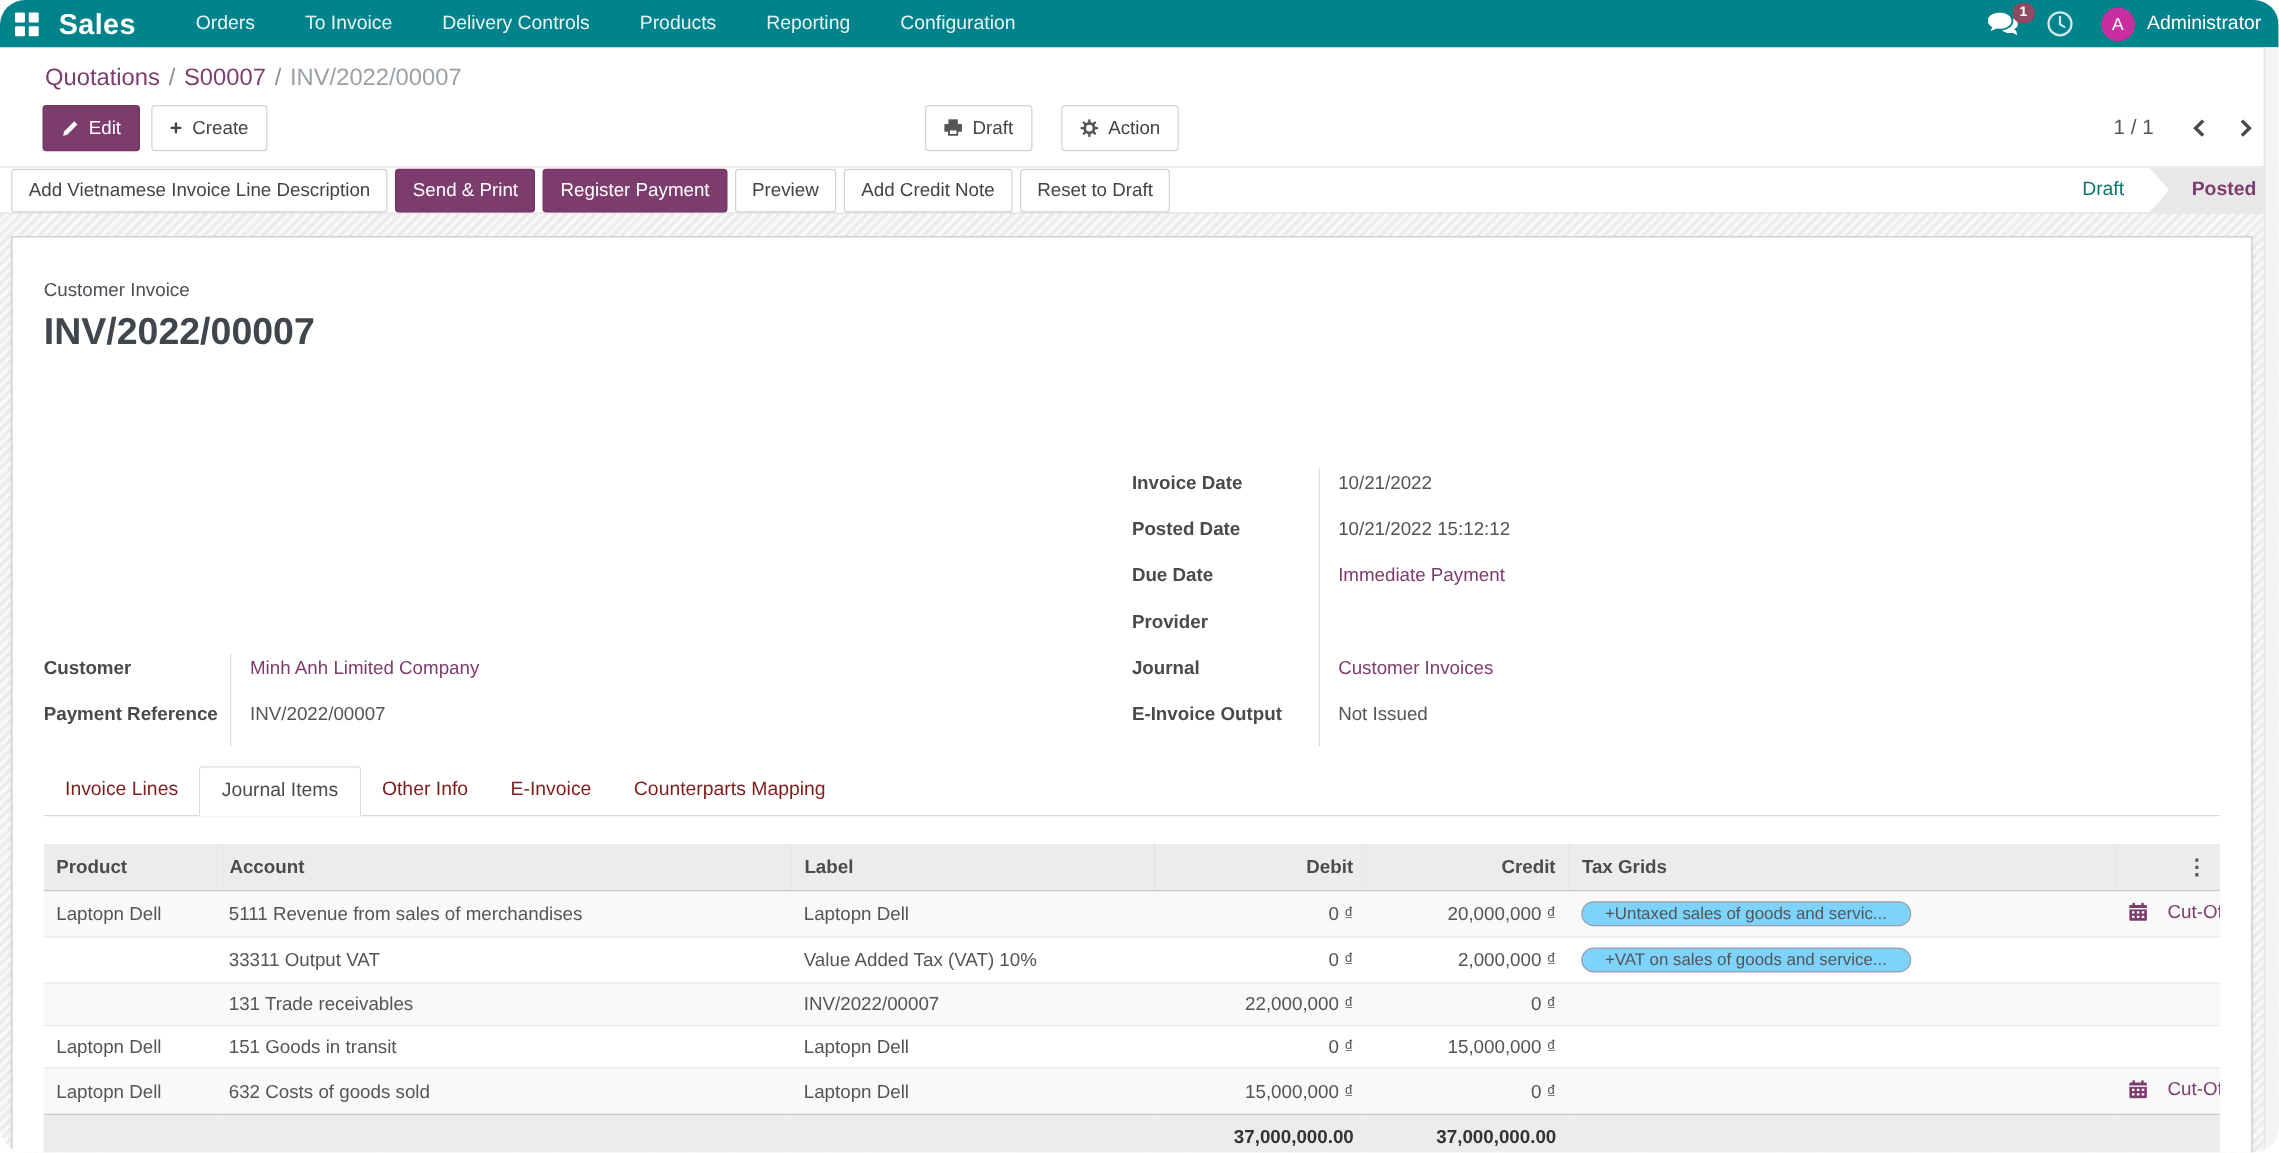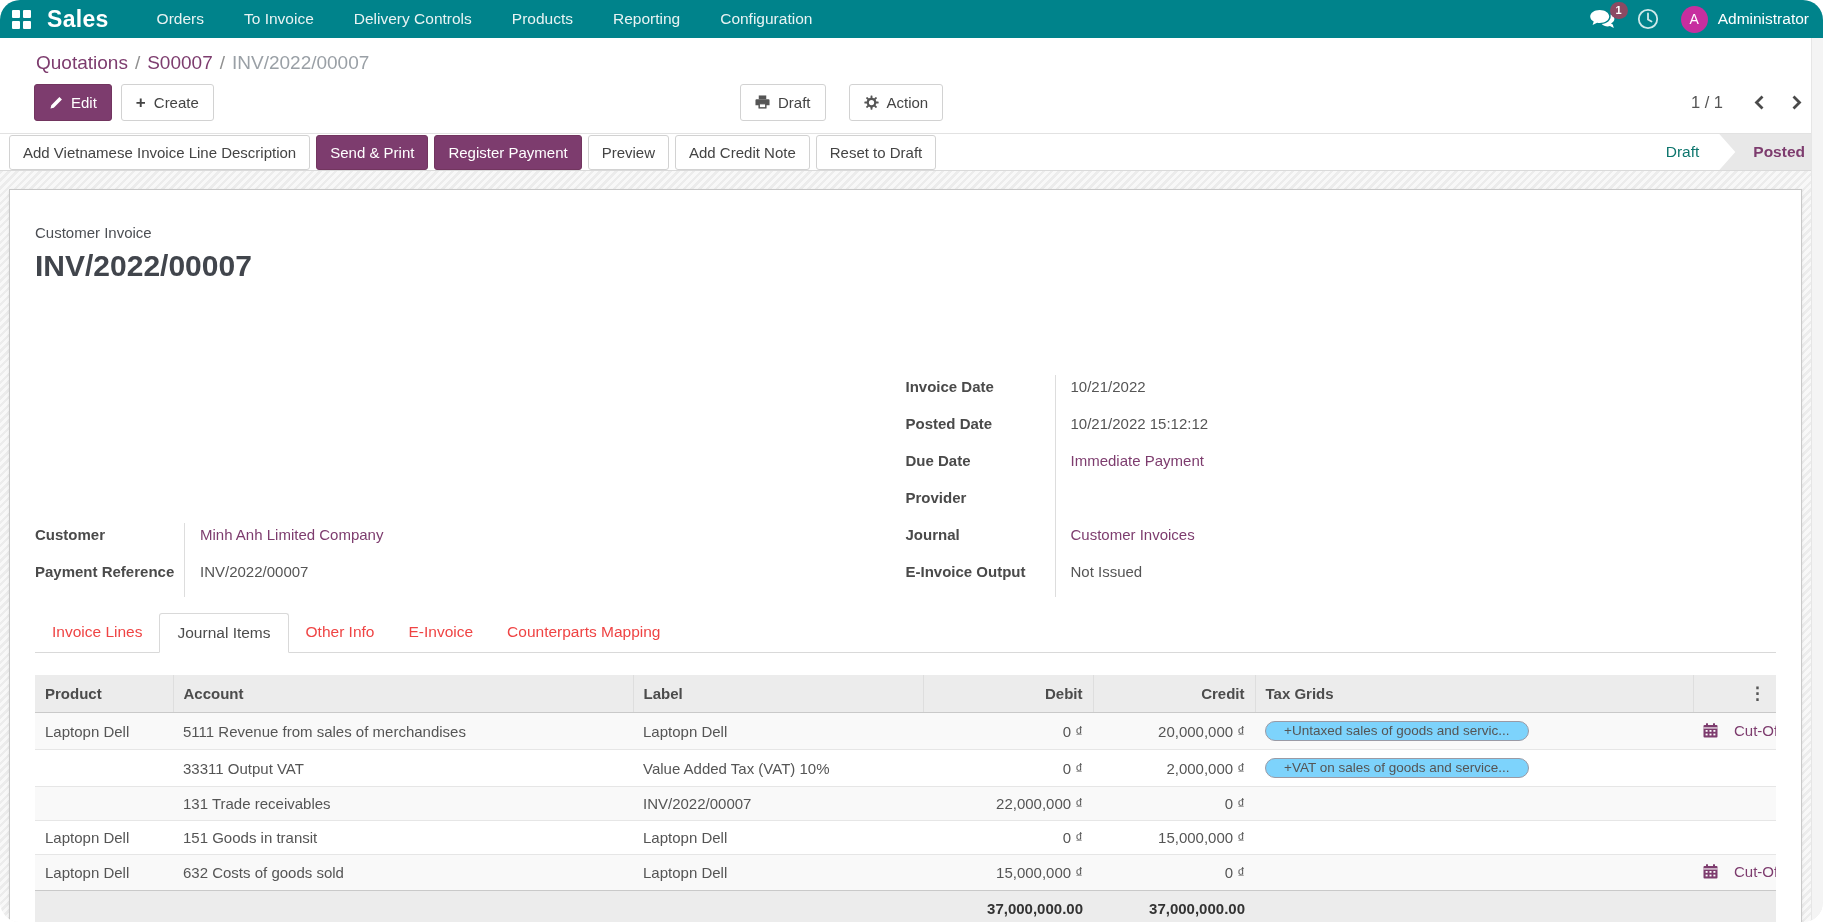--- a/index.html
+++ b/index.html
@@ -59,21 +59,21 @@
   .fields { display:flex; justify-content:space-between;align-items:flex-end; }
   .fgroup { width:48%; }
   .fgroup.right { width:50%; }
   .frow { display:flex; min-height:37px; align-items:stretch; }
   .flabel { width:150px; flex:none; font-weight:bold; font-size:15px; color:#4a4a4a; padding-top:3px; border-right:1px solid #ddd; }
   .fvalue { padding:3px 0 0 15px; font-size:15px; color:#555; }
   .fvalue.link { color:#7d3c6e; cursor:pointer; }
 
   
   .tabs { display:flex; border-bottom:1px solid #d9d9d9; margin-top:16px; }
-  .tab { padding:10px 17px; font-size:15.5px; color:#ef4444; cursor:pointer; margin-bottom:-1px; white-space:nowrap; }
+  .tab { padding:10px 17px; font-size:15.5px; color:#7f1d1d; cursor:pointer; margin-bottom:-1px; white-space:nowrap; }
   .tab.active { background:#fff; border:1px solid #d9d9d9; border-bottom:1px solid #fff; color:#4c4c4c;
                 border-top-left-radius:3px; border-top-right-radius:3px; }
 
   
   .table-wrap { margin-top:22px; }
   table { width:100%; border-collapse:collapse; font-size:15px; color:#555; table-layout:fixed; }
   thead th { background:#ececec; font-weight:bold; color:#4c4c4c; text-align:left; padding:8px 10px;
              border-bottom:1px solid #c9c9c9; border-right:1px solid #dedede; overflow:hidden; white-space:nowrap; }
   thead th:last-child { border-right:none; text-align:right; }
   tbody td { padding:8px 10px; border-top:1px solid #e6e6e6; overflow:hidden; white-space:nowrap; }

